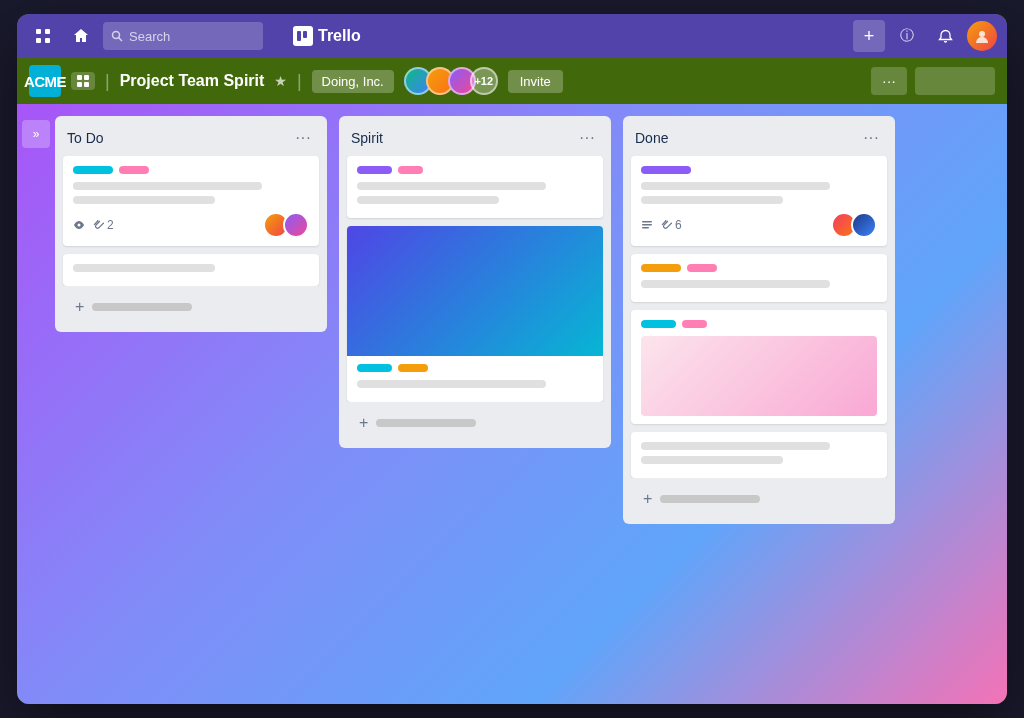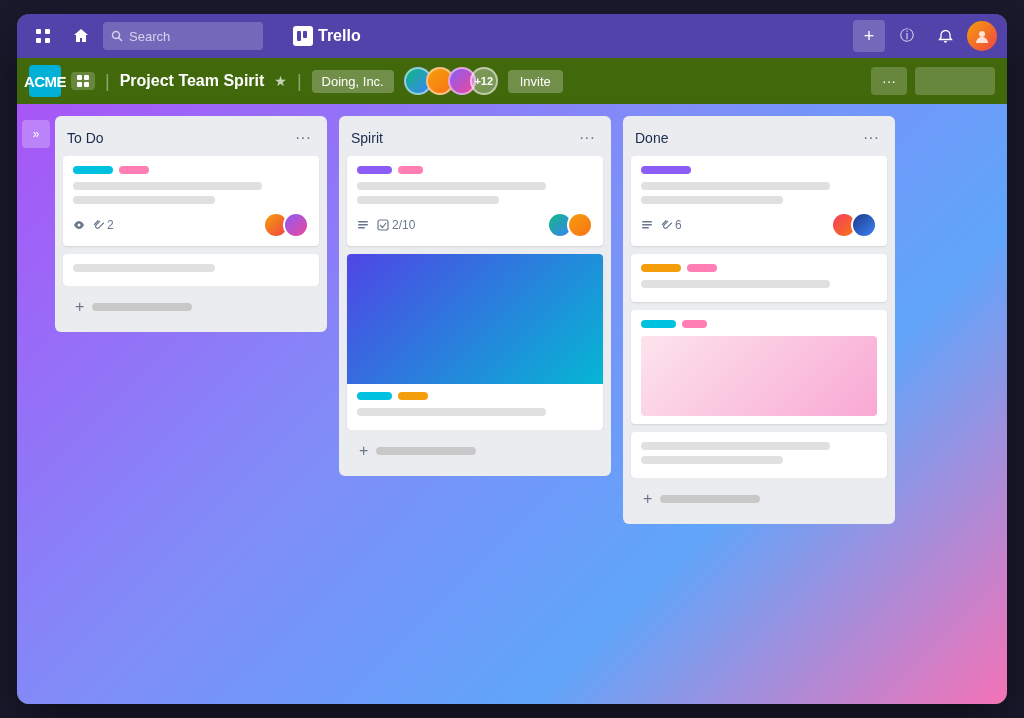--- a/index.html
+++ b/index.html
@@ -493,42 +493,20 @@
         </div>
         <div class="column-cards">
 
           <div class="card">
             <div class="card-tags">
               <div class="tag" style="background:#8b5cf6;width:35px;"></div>
               <div class="tag" style="background:#ff7eb3;width:25px;"></div>
             </div>
             <div class="card-text-line medium"></div>
             <div class="card-text-line short"></div>
-            <div class="card-footer">
-              <div class="card-meta">
-                <div class="meta-item">
-                  <svg width="12" height="12" viewBox="0 0 12 12" fill="#6b778c">
-                    <rect x="1" y="2" width="10" height="1.5" rx="0.75"></rect>
-                    <rect x="1" y="5" width="10" height="1.5" rx="0.75"></rect>
-                    <rect x="1" y="8" width="7" height="1.5" rx="0.75"></rect>
-                  </svg>
-                </div>
-                <div class="meta-item">
-                  <svg width="12" height="12" viewBox="0 0 12 12" fill="none">
-                    <rect x="1" y="1" width="10" height="10" rx="2" stroke="#6b778c" stroke-width="1.2"></rect>
-                    <path d="M3 6l2.5 2.5L9 4" stroke="#6b778c" stroke-width="1.2"></path>
-                  </svg>
-                  <span>2/10</span>
-                </div>
-              </div>
-              <div class="card-avatars">
-                <div class="card-avatar" style="background:linear-gradient(135deg,#10b981,#3b82f6);"></div>
-                <div class="card-avatar" style="background:linear-gradient(135deg,#f59e0b,#f97316);"></div>
-              </div>
-            </div>
           </div>
 
           <div class="card">
             <div class="card-image"></div>
             <div class="card-tags">
               <div class="tag" style="background:#00c2e0;width:35px;"></div>
               <div class="tag" style="background:#f59e0b;width:30px;"></div>
             </div>
             <div class="card-text-line medium"></div>
           </div>

